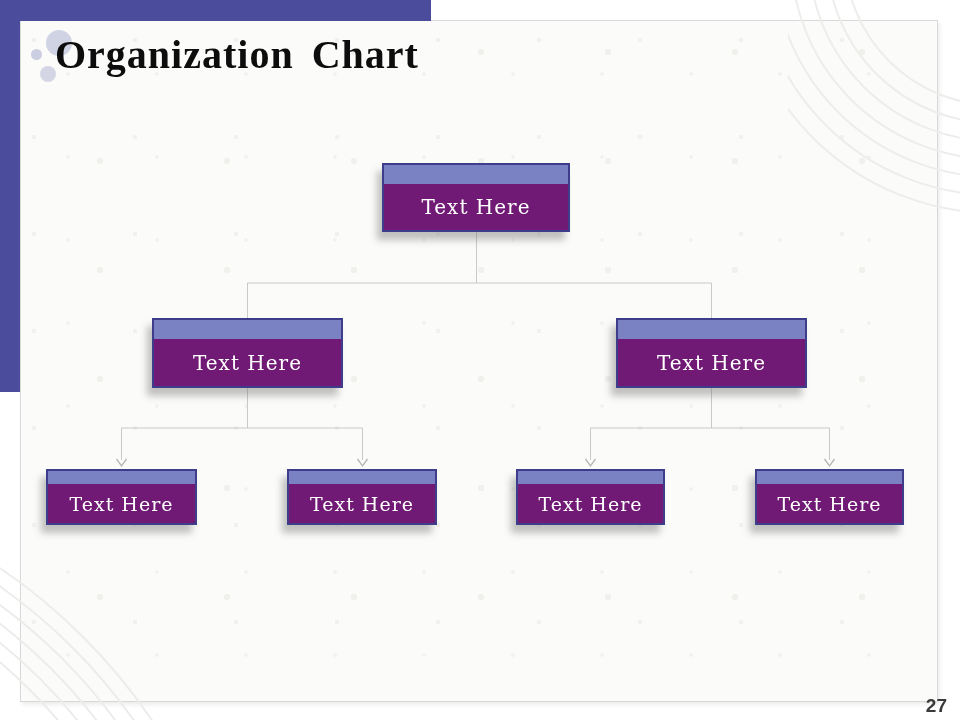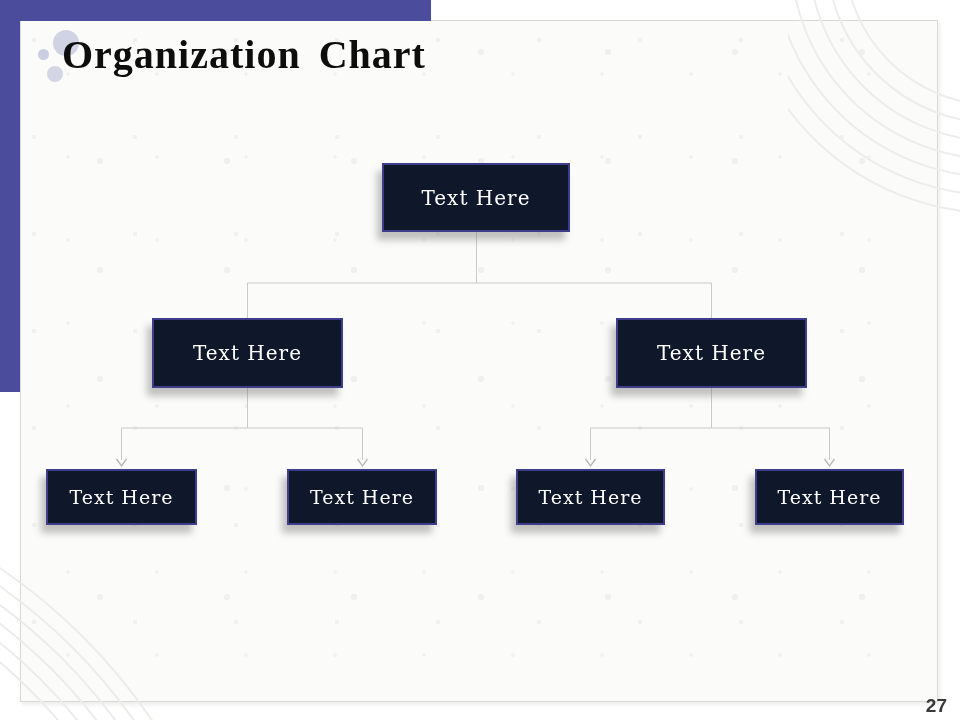--- a/index.html
+++ b/index.html
@@ -24,37 +24,37 @@
       radial-gradient(circle 1.5px at 29px 73px, #f2f2ee 98%, transparent);
     background-size:101px 97px, 89px 83px, 127px 109px, 73px 67px;
     border:1px solid #d8d8d8;
     box-shadow:2px 3px 4px rgba(0,0,0,0.07);
   }
 
   
   .deco-svg{position:absolute;left:0;top:0;pointer-events:none;}
 
   
-  .title-wrap{position:absolute;left:8px;top:0;width:520px;height:100px;}
+  .title-wrap{position:absolute;left:1px;top:0;width:520px;height:100px;}
   .dot{position:absolute;border-radius:50%;}
   .dot-big{left:45px;top:30px;width:26px;height:26px;background:rgba(173,178,209,0.55);}
   .dot-small{left:30px;top:49px;width:11px;height:11px;background:rgba(173,178,209,0.62);}
   .dot-mid{left:39px;top:66px;width:16px;height:16px;background:rgba(173,178,209,0.5);}
   .page-title{
     position:absolute;left:54px;top:31px;
     font-family:"Liberation Serif", serif;font-weight:700;font-size:40px;
     letter-spacing:1px;word-spacing:7px;color:#0d0d0d;white-space:nowrap;
   }
 
   
   .node{
     position:absolute;box-sizing:border-box;
-    background:#0f172a;border:2px solid #3d3d8c;
+    background:#701a75;border:2px solid #3d3d8c;
     box-shadow:-5px 8px 7px rgba(120,120,120,0.45);
-    display:flex;flex-direction:row;cursor:pointer;justify-content:flex-end;
+    display:flex;flex-direction:column;cursor:pointer;justify-content:flex-end;
   }
   .band{flex:0 0 auto;height:19px;background:#7b82c4;}
   .node.lvl3 .band{height:13px;}
   .nlabel{
     flex:1;display:flex;align-items:center;justify-content:center;
     color:#ffffff;font-family:"DejaVu Serif","Liberation Serif",serif;
     font-size:20px;letter-spacing:1px;white-space:nowrap;
   }
   .node.lvl3 .nlabel{font-size:19px;}
 

